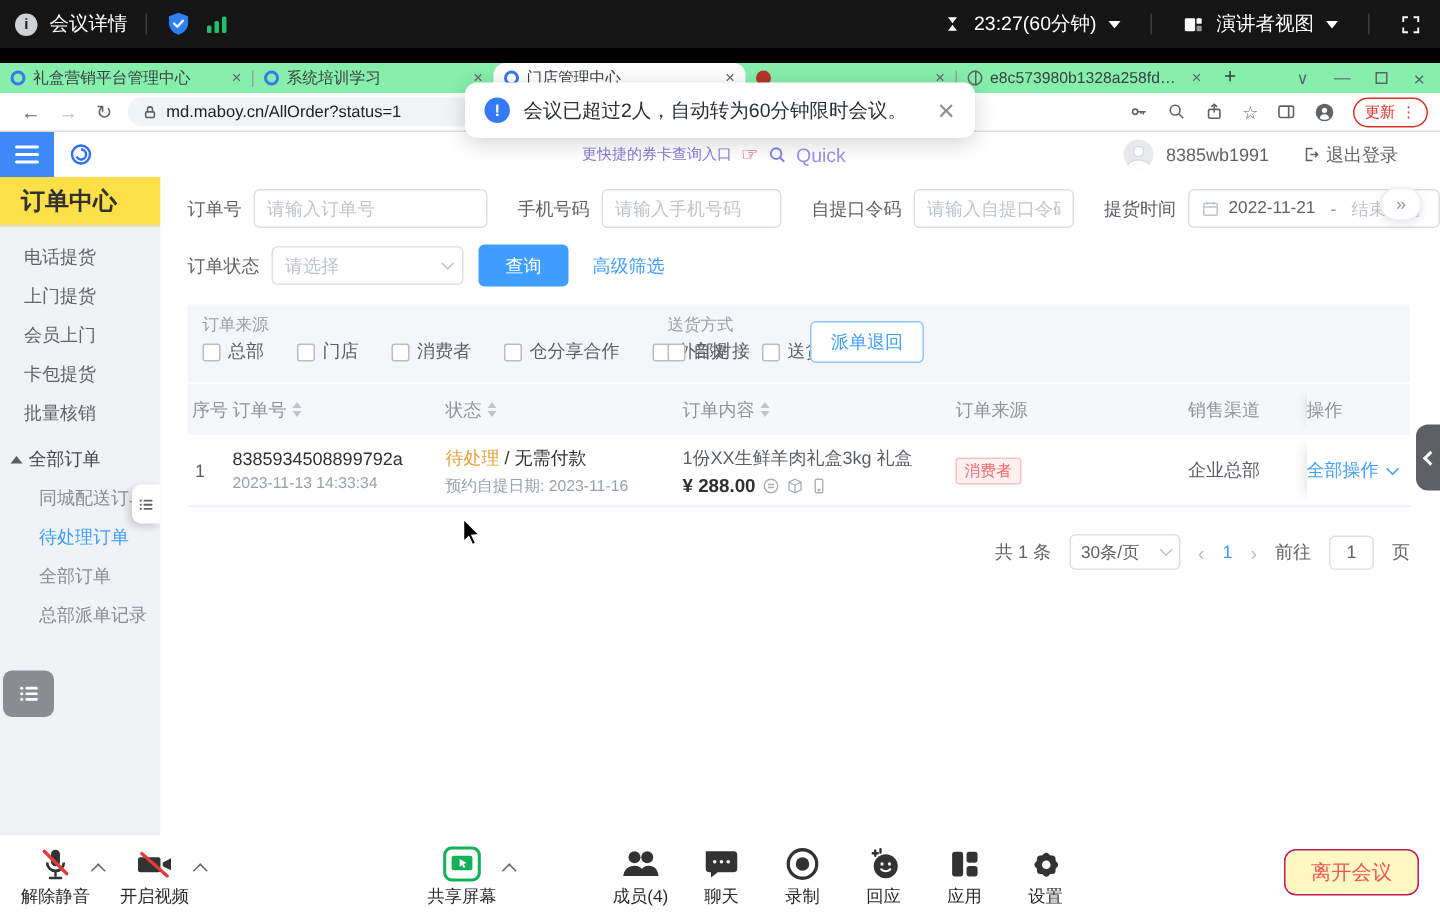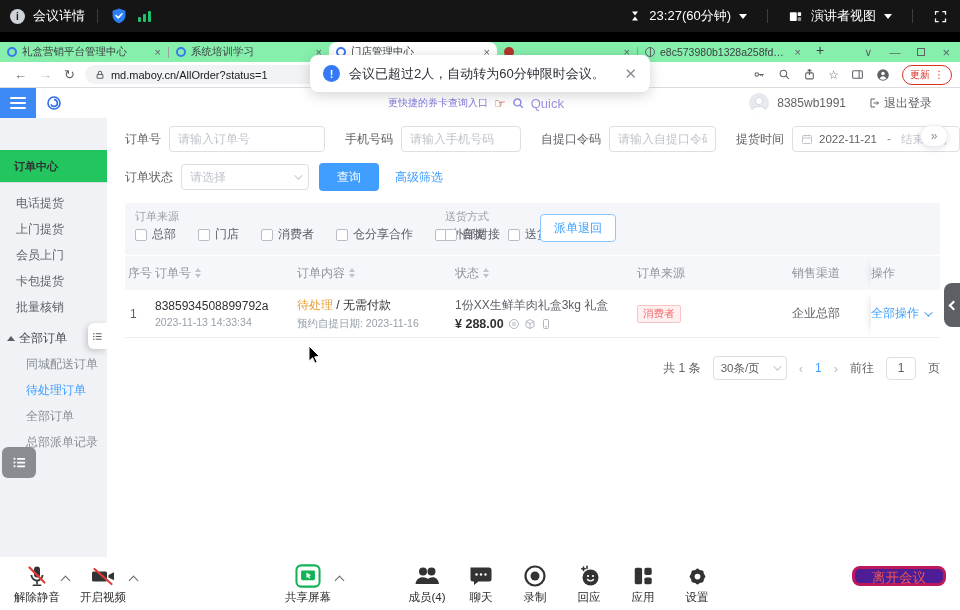--- a/index.html
+++ b/index.html
@@ -60,22 +60,22 @@
   .quick{font-size:13px;color:#9b93e0;}
   .header-right{margin-left:auto;display:flex;align-items:center;gap:8px;padding-right:28px;}
   .avatar{width:20px;height:20px;border-radius:50%;background:#e7e9ee;position:relative;overflow:hidden;}
   .avatar::before{content:"";position:absolute;left:6px;top:4px;width:8px;height:8px;border-radius:50%;background:#fff;box-shadow:0 0 0 1px #d3d7de inset;}
   .avatar::after{content:"";position:absolute;left:2px;top:13px;width:16px;height:10px;border-radius:50%;background:#fff;box-shadow:0 0 0 1px #d3d7de inset;}
   .uname,.logout-lb{font-size:12px;color:#606266;}
   .logout-wrap{display:flex;align-items:center;gap:4px;margin-left:14px;}
 
   .app-body{position:absolute;top:30px;left:0;right:0;bottom:0;}
   .sidebar{position:absolute;left:0;top:0;bottom:0;width:107px;background:#f0f2f5;}
-  .side-section{height:33px;background:#22c55e;border-bottom:1px solid #dcdfe3;display:flex;align-items:center;
-    padding-left:14px;font-size:11px;font-weight:bold;color:#303133;margin-top:32px;}
+  .side-section{height:33px;background:#fde047;border-bottom:1px solid #dcdfe3;display:flex;align-items:center;
+    padding-left:14px;font-size:16px;font-weight:bold;color:#303133;}
   .side-item{height:26px;display:flex;align-items:center;padding-left:16px;font-size:12px;color:#5f6469;}
   .side-items{margin-top:7px;}
   .side-group{height:26px;display:flex;align-items:center;padding-left:7px;font-size:12px;color:#43474d;margin-top:5px;gap:4px;}
   .tri-up{width:0;height:0;border-left:4px solid transparent;border-right:4px solid transparent;border-bottom:5px solid #5a5e64;}
   .side-sub{height:26px;display:flex;align-items:center;padding-left:26px;font-size:12px;color:#878c95;}
   .side-sub.active{color:#409EFF;}
   .side-handle{position:absolute;right:0;top:205px;width:19px;height:26px;background:#fff;border-radius:6px 0 0 6px;
     box-shadow:-2px 2px 6px rgba(0,0,0,.18);display:flex;align-items:center;justify-content:center;}
 
   .main{position:absolute;left:107px;right:0;top:0;bottom:0;background:#fff;font-size:12px;color:#606266;}
@@ -151,21 +151,21 @@
     border-radius:8px 0 0 8px;display:flex;align-items:center;justify-content:center;z-index:20;}
   .right-handle .c{width:7px;height:7px;border-left:2px solid #fff;border-bottom:2px solid #fff;transform:rotate(45deg);margin-left:3px;}
   .cursor{position:absolute;left:308px;top:345px;z-index:50;pointer-events:none;}
 
   
   .meet-bottom{position:absolute;bottom:0;left:0;right:0;height:53px;background:#fff;z-index:30;}
   .tool{position:absolute;top:6px;width:58px;text-align:center;}
   .tool .lb{display:block;font-size:11.5px;color:#2b2b2b;margin-top:1px;white-space:nowrap;}
   .tool .ic{height:26px;display:flex;align-items:center;justify-content:center;}
   .tool-caret{position:absolute;top:20px;}
-  .leave-btn{position:absolute;right:14px;top:9px;height:20px;padding:0 17px;background:#4c1d95;border:3px solid #be185d;
+  .leave-btn{position:absolute;right:14px;top:9px;height:31px;padding:0 17px;background:#fef9c3;border:1px solid #be185d;
     color:#f25555;border-radius:8px;font-size:13.5px;font-family:"Liberation Sans",sans-serif;}
 </style>
 </head>
 <body>
 
 <div class="screen">
 
   <div class="meet-top">
     <span class="info-circle">i</span>
     <span>会议详情</span>
@@ -441,28 +441,28 @@
         <div class="table-header tgrid">
           <span style="padding-left:3px">序号</span>
           <span class="th">
               <span>订单号</span>
               <span class="sorter">
                 <i class="up"></i>
                 <i class="dn"></i>
               </span>
             </span>
           <span class="th">
-              <span>订单内容</span>
+              <span>状态</span>
               <span class="sorter">
                 <i class="up"></i>
                 <i class="dn"></i>
               </span>
             </span>
           <span class="th">
-              <span>状态</span>
+              <span>订单内容</span>
               <span class="sorter">
                 <i class="up"></i>
                 <i class="dn"></i>
               </span>
             </span>
           <span>订单来源</span>
           <span>销售渠道</span>
           <span class="hdr-action">操作</span>
         </div>
 

